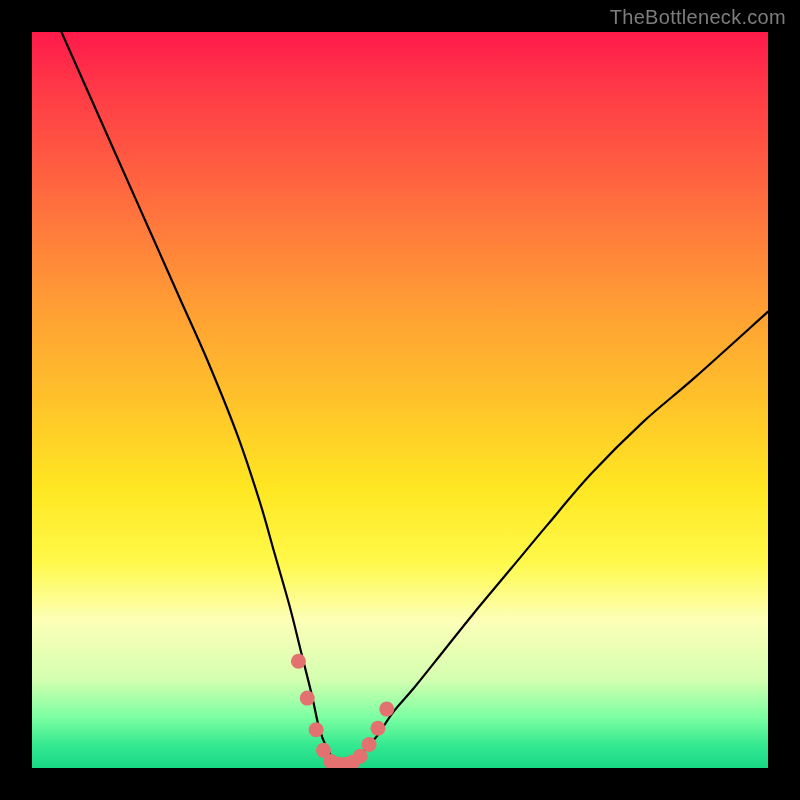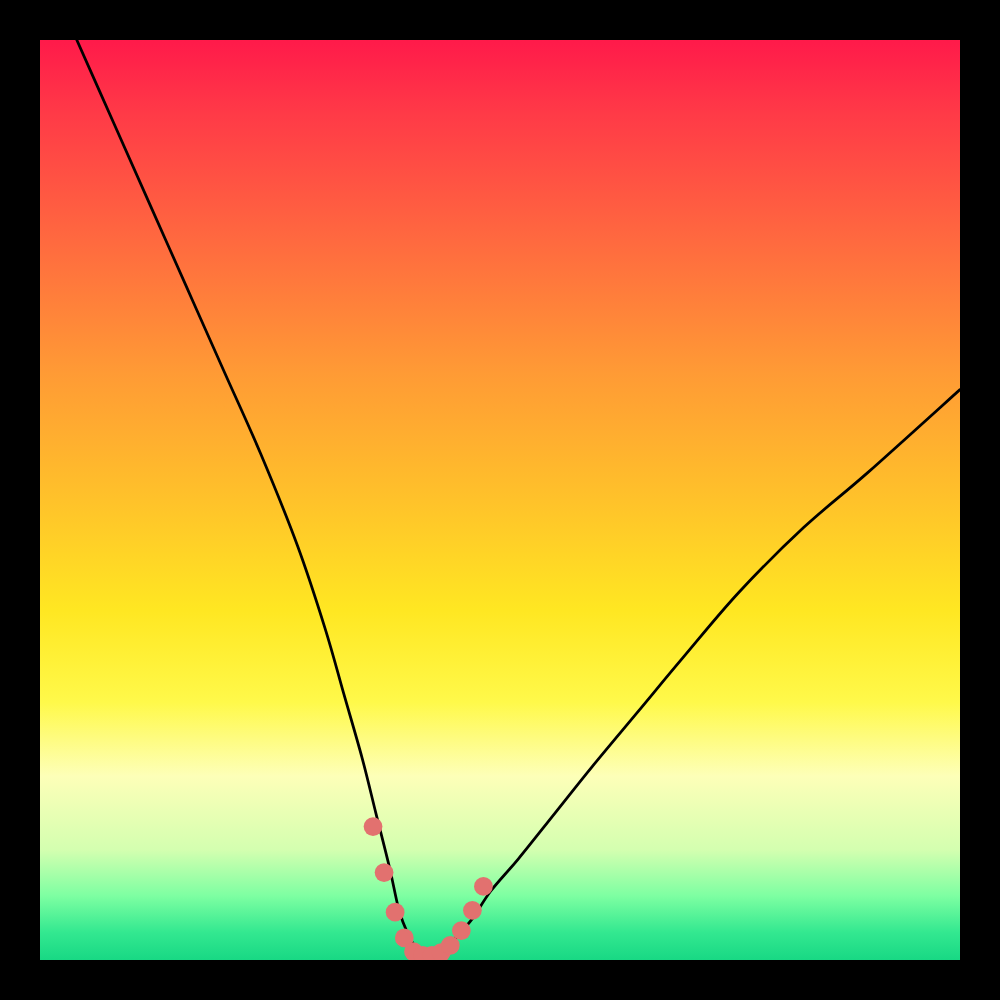--- a/index.html
+++ b/index.html
@@ -64,20 +64,21 @@
     font-size: 20px;
     font-weight: 500;
     letter-spacing: 0.3px;
     user-select: none;
   }
 </style>
 </head>
 <body>
 
 <div class="frame">
+  <div class="watermark">TheBottleneck.com</div>
 
   <div class="plot-area">
     <div class="gradient-bg"></div>
 
     <svg class="svg-layer" viewBox="0 0 736 736" preserveAspectRatio="none">
       <g>
         <path id="curve-path" d="M 29.44 0 C 34.34666666666667 11.040000000000001, 49.06666666666667 44.16000000000001, 58.88 66.24000000000001 C 68.69333333333333 88.32000000000001, 78.50666666666666 110.40000000000002, 88.32 132.48000000000002 C 98.13333333333333 154.56000000000003, 107.94666666666667 176.64000000000004, 117.76 198.72000000000003 C 127.57333333333334 220.8, 137.38666666666668 242.88, 147.20000000000002 264.96 C 157.01333333333335 287.03999999999996, 166.82666666666665 307.8933333333333, 176.64 331.2 C 186.45333333333332 354.50666666666666, 197.49333333333334 381.49333333333334, 206.08 404.8 C 214.66666666666669 428.1066666666667, 222.02666666666667 451.41333333333336, 228.16 471.04 C 234.29333333333332 490.6666666666667, 237.97333333333336 505.3866666666666, 242.88000000000002 522.56 C 247.7866666666667 539.7333333333332, 253.30666666666664 558.1333333333333, 257.59999999999997 574.08 C 261.8933333333333 590.0266666666668, 264.96 603.52, 268.64 618.24 C 272.32 632.96, 276.61333333333334 649.52, 279.68 662.4 C 282.74666666666667 675.28, 284.5866666666667 686.688, 287.04 695.52 C 289.49333333333334 704.352, 291.9466666666667 710.1173333333334, 294.40000000000003 715.392 C 296.85333333333335 720.6666666666667, 299.3066666666667 724.3466666666667, 301.76 727.168 C 304.2133333333333 729.9893333333333, 306.6666666666667 731.4613333333334, 309.12 732.32 C 311.5733333333333 733.1786666666667, 314.0266666666667 732.9333333333334, 316.48 732.32 C 318.93333333333334 731.7066666666667, 321.38666666666666 730.7253333333333, 323.84 728.64 C 326.2933333333333 726.5546666666667, 327.52 724.1013333333333, 331.2 719.808 C 334.88 715.5146666666667, 341.0133333333333 709.3813333333334, 345.91999999999996 702.88 C 350.8266666666666 696.3786666666666, 354.50666666666666 688.7733333333333, 360.64 680.8 C 366.7733333333333 672.8266666666666, 374.1333333333333 665.4666666666666, 382.72 655.04 C 391.30666666666673 644.6133333333333, 402.3466666666667 630.5066666666667, 412.16 618.24 C 421.97333333333336 605.9733333333334, 430.55999999999995 594.9333333333334, 441.59999999999997 581.44 C 452.64 567.9466666666667, 466.1333333333334 552, 478.40000000000003 537.28 C 490.6666666666667 522.56, 501.7066666666666 509.06666666666666, 515.1999999999999 493.12 C 528.6933333333333 477.17333333333335, 543.4133333333333 458.7733333333333, 559.36 441.59999999999997 C 575.3066666666667 424.4266666666666, 593.7066666666667 406.0266666666667, 610.88 390.08000000000004 C 628.0533333333333 374.1333333333334, 641.5466666666666 364.31999999999994, 662.4 345.91999999999996 C 683.2533333333333 327.52, 723.7333333333333 290.72, 736 279.68" fill="none" stroke="#000" stroke-width="2.2" stroke-linecap="round" stroke-linejoin="round"></path>
       </g>
       <g id="dots-group">
           <circle cx="266.432" cy="629.28" r="7.5" fill="#e2716f"></circle>

